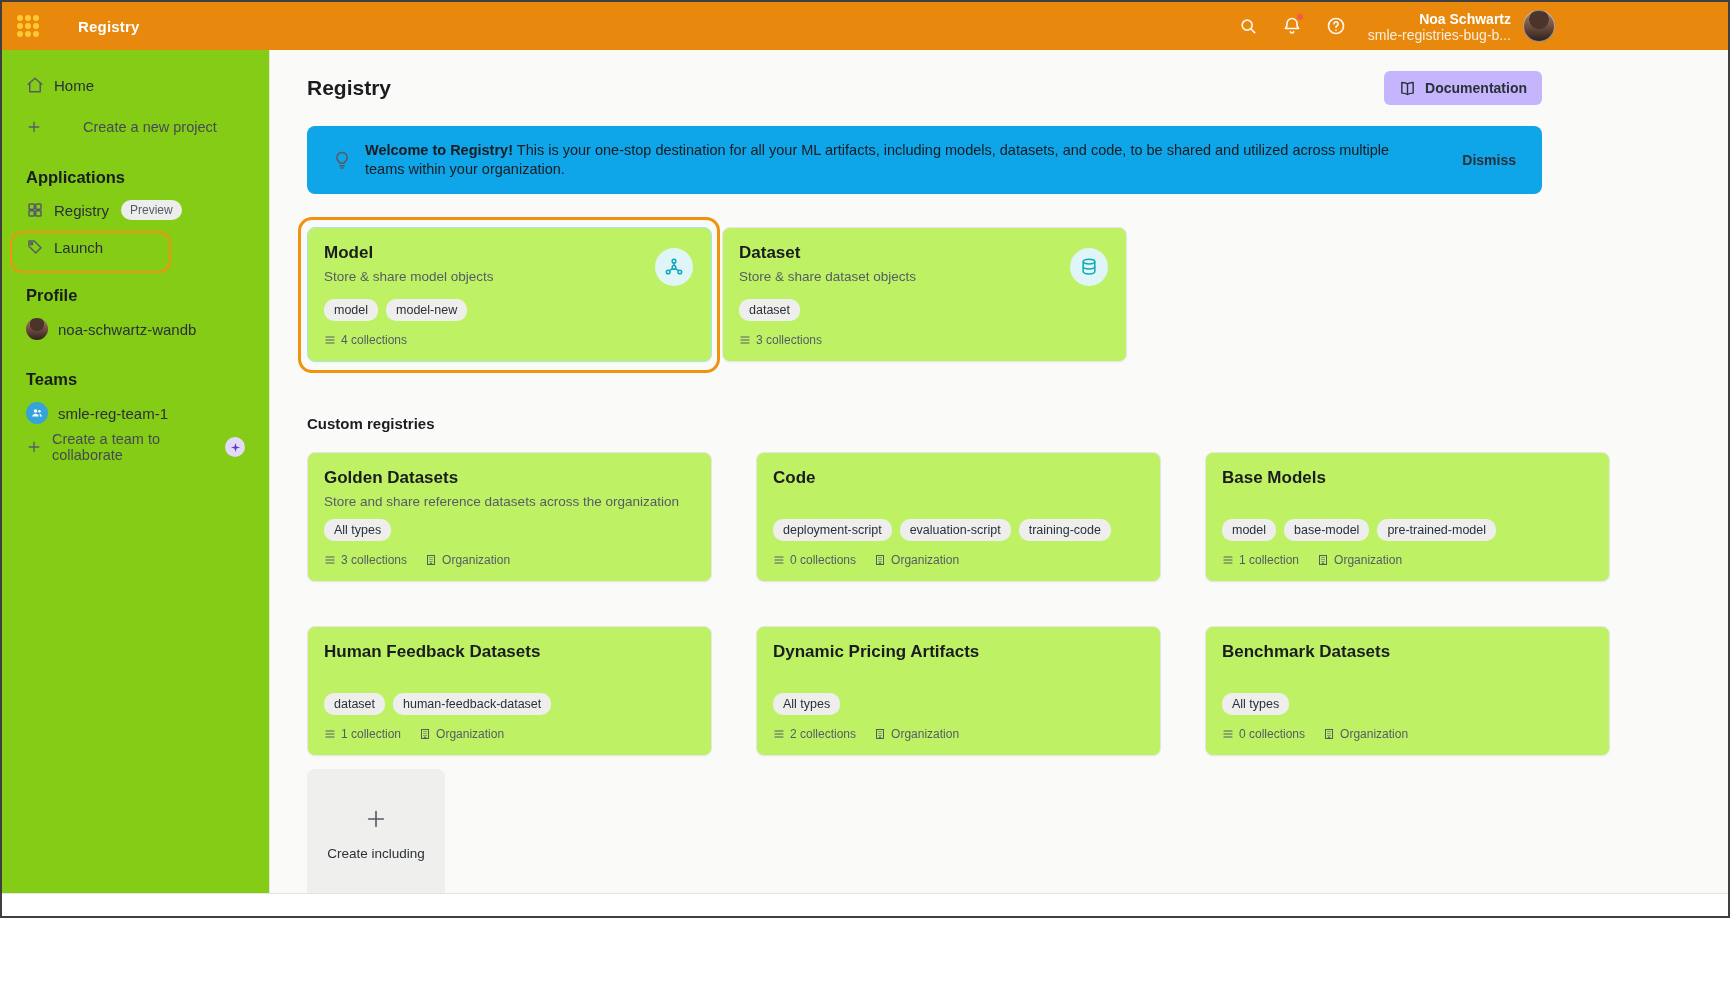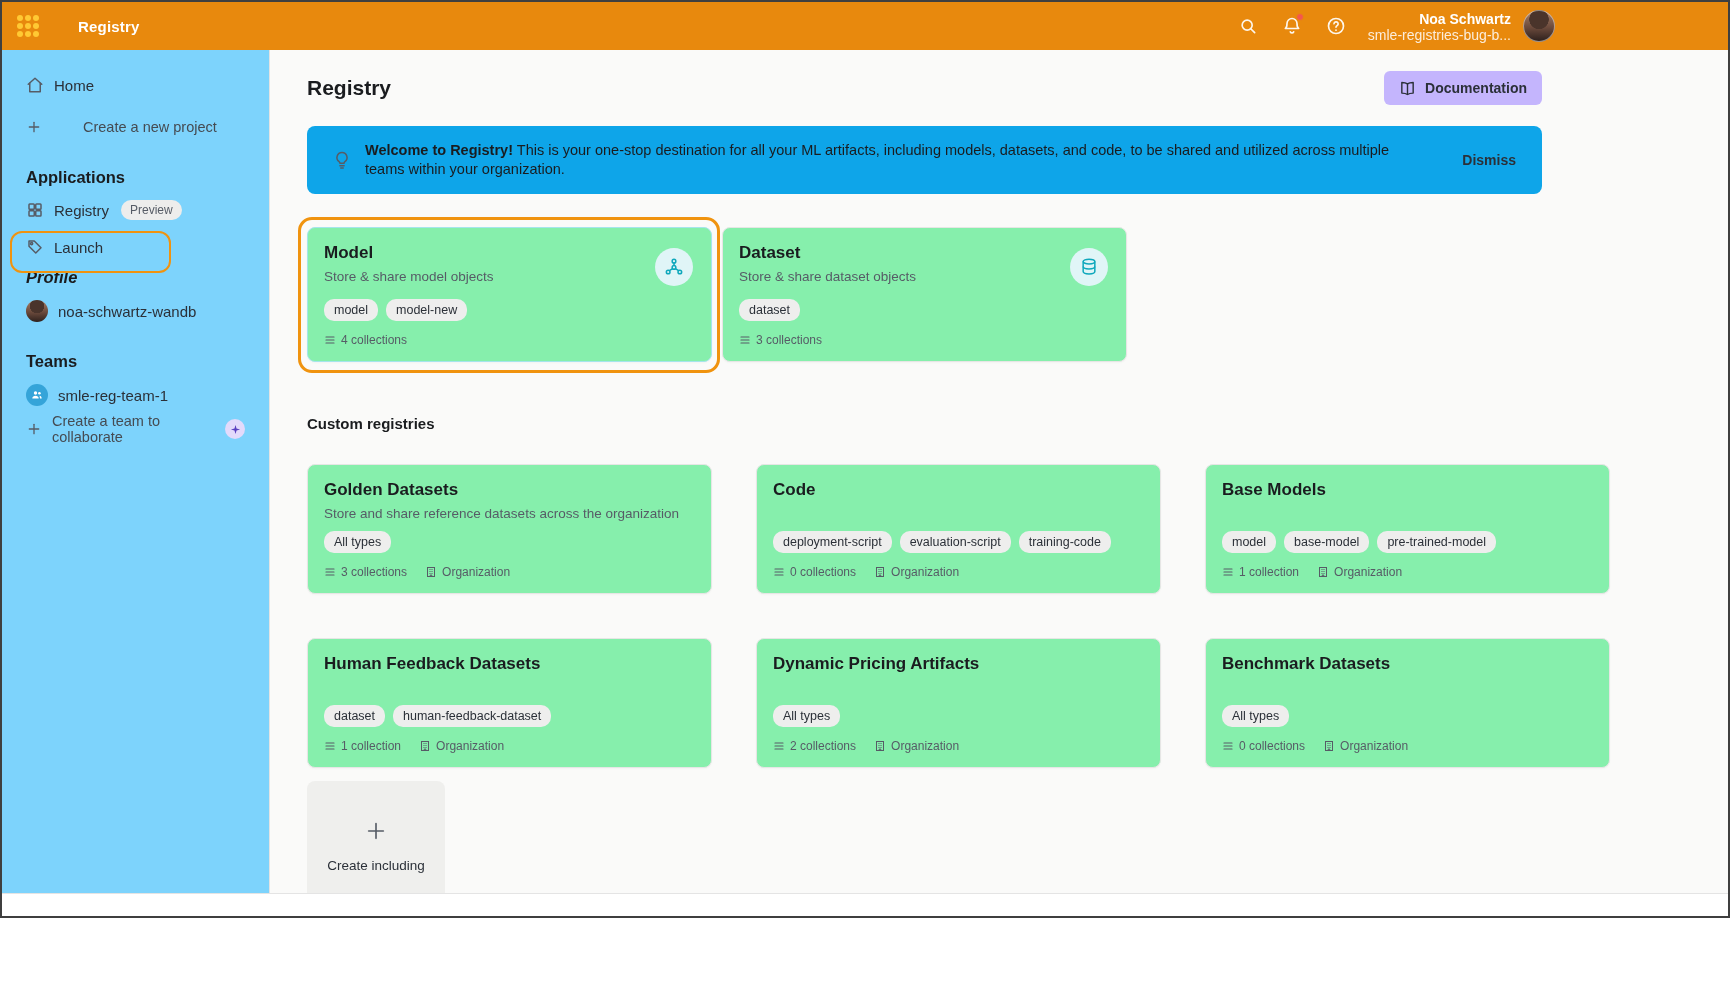--- a/index.html
+++ b/index.html
@@ -20,31 +20,31 @@
   .user-text{text-align:right;margin-right:12px;}
   .user-name{color:#fff;font-size:14px;font-weight:700;line-height:17px;}
   .user-org{color:rgba(255,255,255,.85);font-size:14px;line-height:14px;}
   .avatar{width:32px;height:32px;border-radius:50%;flex:none;
     background:radial-gradient(circle at 50% 28%, #4a342b 0 36%, transparent 38%),
                linear-gradient(180deg,#a77f66 0%,#6b4a3c 55%,#2e211d 100%);
     border:1px solid rgba(255,255,255,.45);}
   
   .app-body{display:flex;height:844px;border-bottom:1px solid #e4e4e4;}
   
-  .sidebar{width:268px;background:#7dd3fc;border-right:1px solid #e3e3e3;padding-top:16px;flex:none;}
+  .sidebar{width:268px;background:#84cc16;border-right:1px solid #e3e3e3;padding-top:16px;flex:none;}
   .side-row{display:flex;align-items:center;gap:10px;padding:0 24px;height:38px;font-size:15px;color:#2b3038;cursor:pointer;}
   .side-row .icn{color:#565c66;display:flex;flex:none;}
   .side-header{padding:0 24px;font-size:16.5px;font-weight:700;color:#1a1c1f;height:26px;display:flex;align-items:center;}
   .row-create{height:34px;font-size:14.5px;color:#454b52;}
   .hdr-projects{margin-top:16px;}
   .row-create-project{margin-top:6px;gap:41px;}
   .hdr-apps{margin-top:20px;}
   .row-registry{height:40px;}
   .row-launch{height:34px;}
-  .hdr-profile{font-style:italic;}
+  .hdr-profile{margin-top:18px;}
   .row-profile{margin-top:6px;height:30px;}
   .hdr-teams{margin-top:22px;}
   .row-team{margin-top:6px;height:30px;}
   .row-create-team{margin-top:4px;height:30px;}
   .pill{background:#ededec;border-radius:10px;padding:2px 9px;font-size:12px;color:#565c66;line-height:16px;margin-left:2px;}
   .small-avatar{width:22px;height:22px;border-radius:50%;flex:none;
     background:radial-gradient(circle at 50% 28%, #4a342b 0 36%, transparent 38%),
                linear-gradient(180deg,#a77f66 0%,#6b4a3c 55%,#2e211d 100%);}
   .team-badge{width:22px;height:22px;border-radius:50%;background:#35a4d9;color:#fff;display:flex;align-items:center;justify-content:center;flex:none;}
   .collab-badge{width:20px;height:20px;border-radius:50%;background:#e3dafb;display:flex;align-items:center;justify-content:center;margin-left:6px;flex:none;}
@@ -53,36 +53,36 @@
   .content{width:1235px;margin-left:37px;}
   .title-row{margin-top:20px;height:36px;display:flex;align-items:center;justify-content:space-between;}
   .page-title{font-size:21px;font-weight:700;color:#1a1c1f;}
   .doc-btn{display:flex;align-items:center;gap:9px;background:#c4b5fd;border:none;border-radius:6px;height:34px;padding:0 15px;font-size:14px;font-weight:700;color:#2b3038;cursor:pointer;font-family:inherit;}
   .banner{margin-top:20px;height:68px;background:#0ea5e9;border-radius:8px;display:flex;align-items:center;padding:0 26px 0 25px;}
   .banner .bulb{color:#565c66;margin-right:13px;flex:none;display:flex;}
   .banner-text{flex:1;font-size:14.5px;line-height:19px;color:#1a1c1f;padding-right:46px;max-width:1105px;}
   .banner-text strong{font-weight:700;}
   .dismiss{background:none;border:none;font-size:14px;font-weight:700;color:#2b3038;cursor:pointer;font-family:inherit;margin-left:auto;flex:none;}
   .core-grid{margin-top:33px;display:flex;gap:10px;}
-  .card{width:405px;background:#86efac;border:1px solid #e6e6e5;border-radius:8px;padding:14px 16px;display:flex;flex-direction:column;position:relative;box-shadow:0 1px 2px rgba(0,0,0,.03);cursor:pointer;}
+  .card{width:405px;background:#bef264;border:1px solid #e6e6e5;border-radius:8px;padding:14px 16px;display:flex;flex-direction:column;position:relative;box-shadow:0 1px 2px rgba(0,0,0,.03);cursor:pointer;}
   .card.core{height:135px;}
   .card.custom{height:130px;}
   .card.selected{border-color:#a5e5eb;}
   .card-title{font-size:17px;font-weight:600;color:#1a1c1f;line-height:22px;padding-right:48px;}
   .card-desc{margin-top:4px;font-size:13.5px;color:#565c66;line-height:18px;}
   .card-desc:empty{margin-top:0;}
   .card-spacer{flex:1;}
   .tags{display:flex;gap:8px;flex-wrap:wrap;}
   .tag{background:#eeeeed;border-radius:10px;padding:3px 10px;font-size:12.5px;color:#2b3038;line-height:16px;}
   .card-footer{margin-top:12px;display:flex;gap:18px;align-items:center;}
   .meta{display:flex;align-items:center;gap:5px;font-size:12px;color:#565c66;}
   .meta .icn{display:flex;color:#565c66;}
   .icon-bubble{position:absolute;top:20px;right:18px;width:38px;height:38px;border-radius:50%;background:#e0f5f7;color:#0fa8bc;display:flex;align-items:center;justify-content:center;}
   .custom-header{margin-top:52px;font-size:15px;font-weight:700;color:#1a1c1f;line-height:20px;}
-  .custom-grid{margin-top:30px;display:grid;grid-template-columns:repeat(3,405px);column-gap:10px;row-gap:12px;gap:44px;}
+  .custom-grid{margin-top:18px;display:grid;grid-template-columns:repeat(3,405px);column-gap:10px;row-gap:12px;gap:44px;}
   .create-tile{margin-top:13px;width:138px;height:130px;background:#efefed;border-radius:8px;display:flex;flex-direction:column;align-items:center;justify-content:center;gap:16px;cursor:pointer;color:#2b3038;font-size:13.5px;border:none;font-family:inherit;}
   .create-tile .plus{color:#565c66;display:flex;}
   
   .annotation{position:absolute;border:3px solid #f0930f;border-radius:14px;pointer-events:none;}
   #ann-sidebar{left:8px;top:229px;width:161px;height:42px;border-width:2.5px;border-radius:12px;}
   #ann-model{left:296px;top:215px;width:422px;height:156px;}
 </style>
 </head>
 <body>
 

